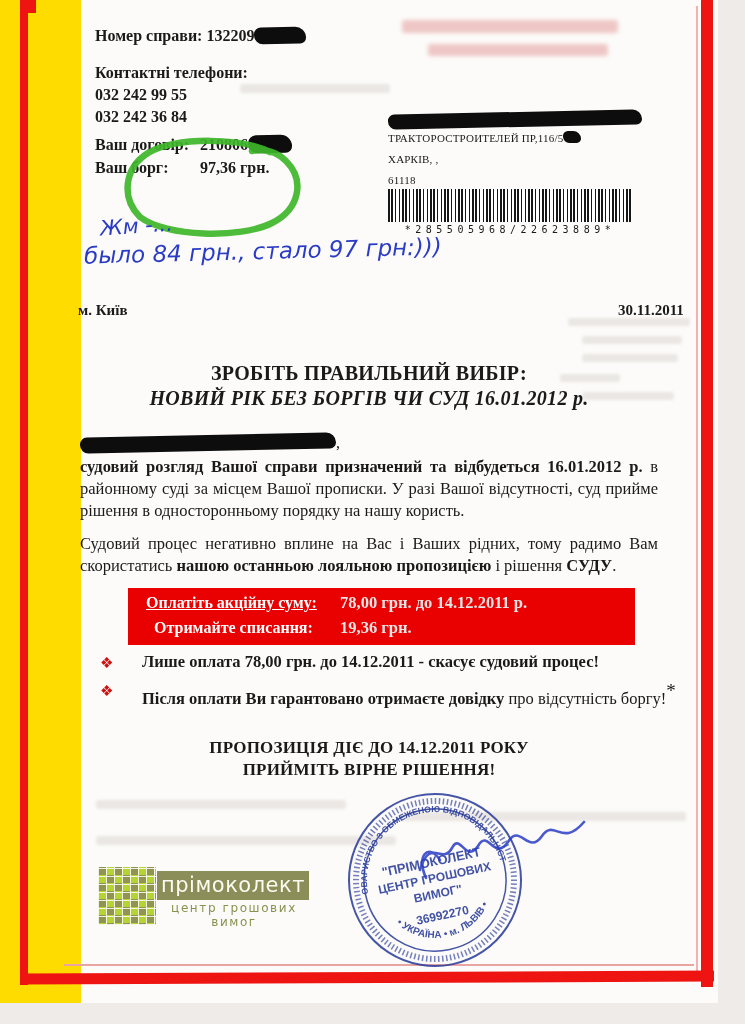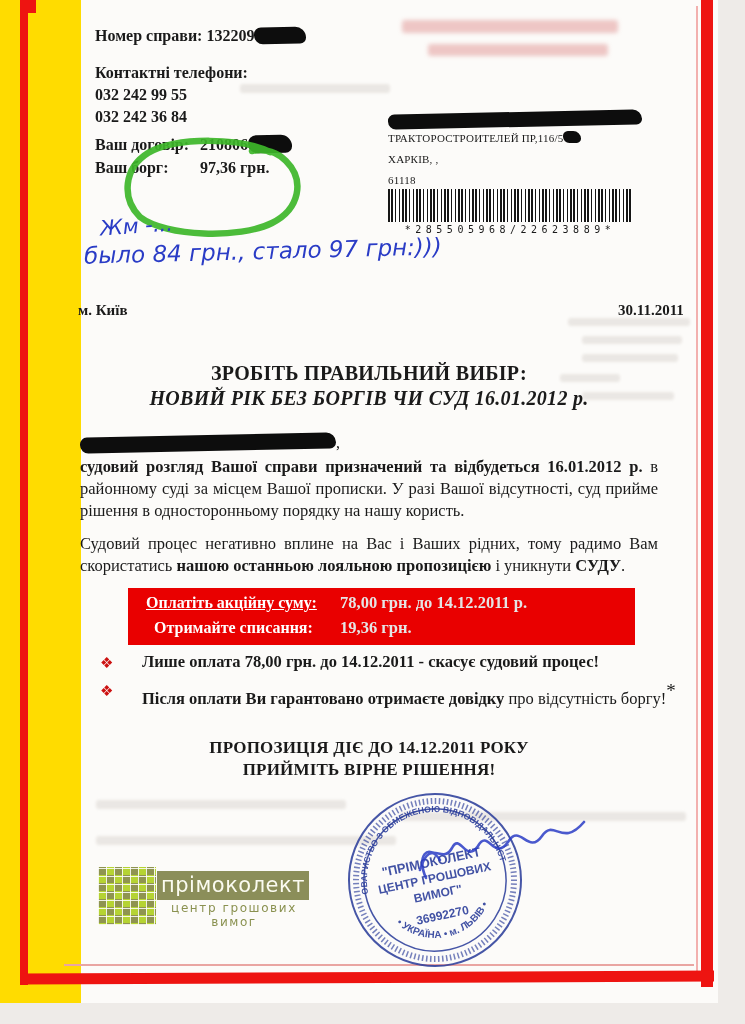--- a/index.html
+++ b/index.html
@@ -122,21 +122,21 @@
 
   <div class="abs" style="left:80px;top:434px;font-size:16px;">
     <span class="redact" style="width:256px;height:16px;border-radius:9px 13px 8px 11px;"></span><span>,</span>
   </div>
 
   <div class="abs para" style="left:80px;top:456px;">
     <span class="b">судовий розгляд Вашої справи призначений та відбудеться 16.01.2012 р.</span><span> в районному суді за місцем Вашої  прописки. У разі Вашої відсутності, суд прийме рішення в односторонньому порядку на нашу користь.</span>
   </div>
 
   <div class="abs para" style="left:80px;top:533px;">
-    <span>Судовий процес негативно вплине на Вас і Ваших рідних, тому радимо Вам скористатись </span><span class="b">нашою останньою лояльною пропозицією</span><span> і уникнути </span><span class="b">СУДУ</span><span>.</span>
+    <span>Судовий процес негативно вплине на Вас і Ваших рідних, тому радимо Вам скористатись </span><span class="b">нашою останньою лояльною пропозицією</span><span> і рішення </span><span class="b">СУДУ</span><span>.</span>
   </div>
 
   <div class="abs offer-box">
     <div class="abs lbl" style="left:18px;top:6px;text-decoration:underline;">Оплатіть акційну суму:</div>
     <div class="abs val" style="left:212px;top:5px;">78,00 грн. до 14.12.2011 р.</div>
     <div class="abs lbl" style="left:26px;top:31px;">Отримайте списання:</div>
     <div class="abs val" style="left:212px;top:30px;">19,36 грн.</div>
   </div>
 
   <div class="abs diamond" style="left:100px;top:654px;">❖</div>

